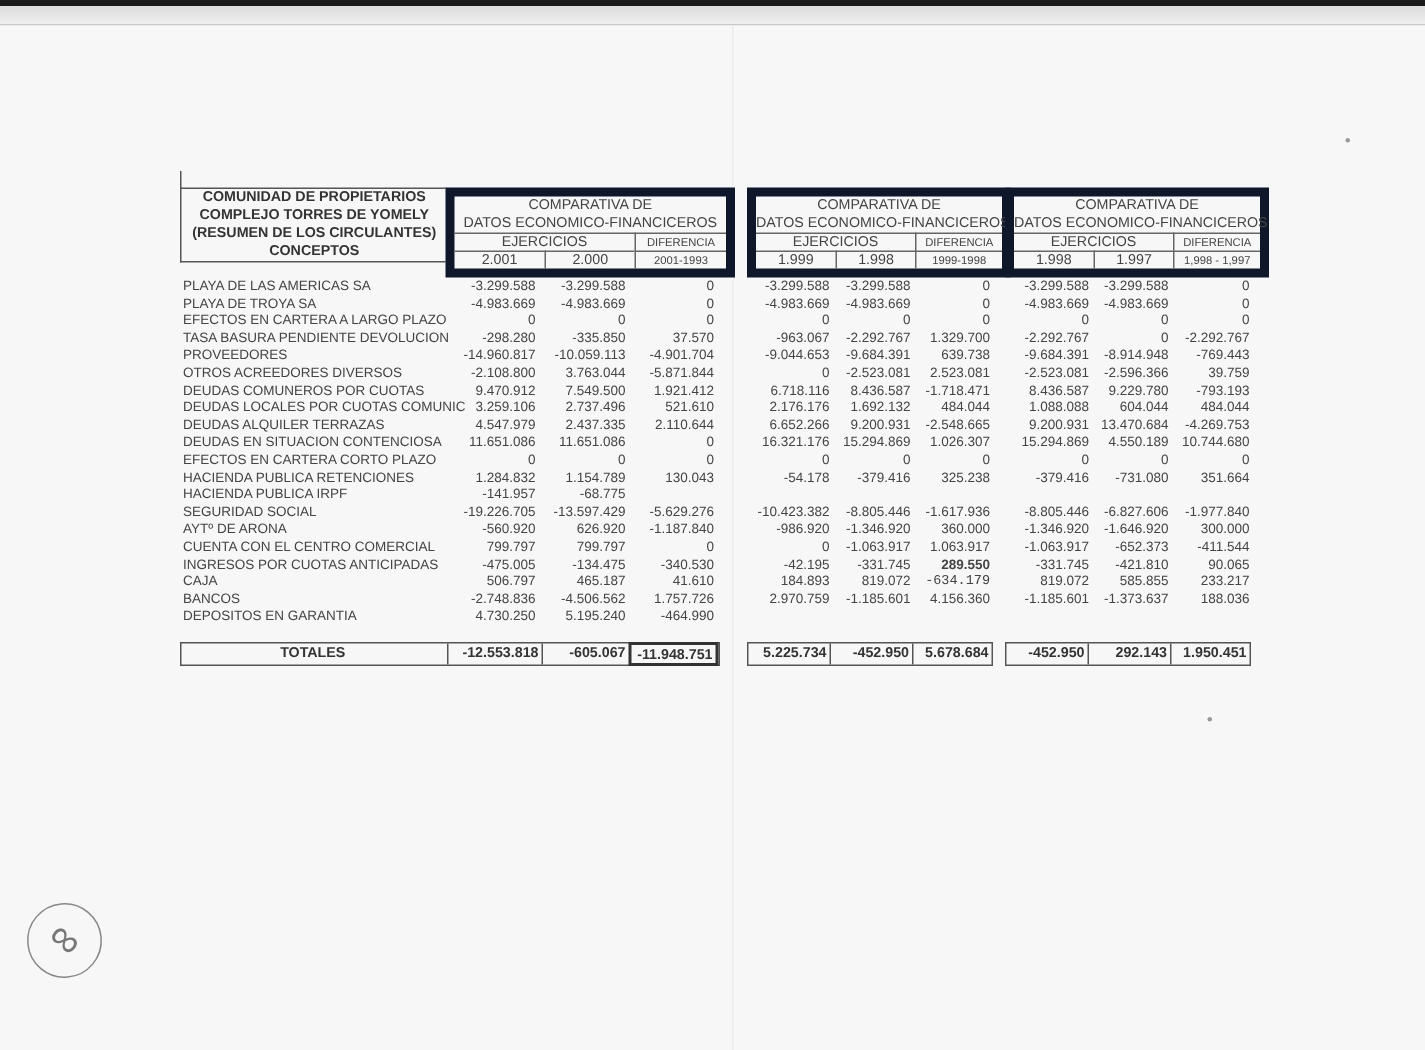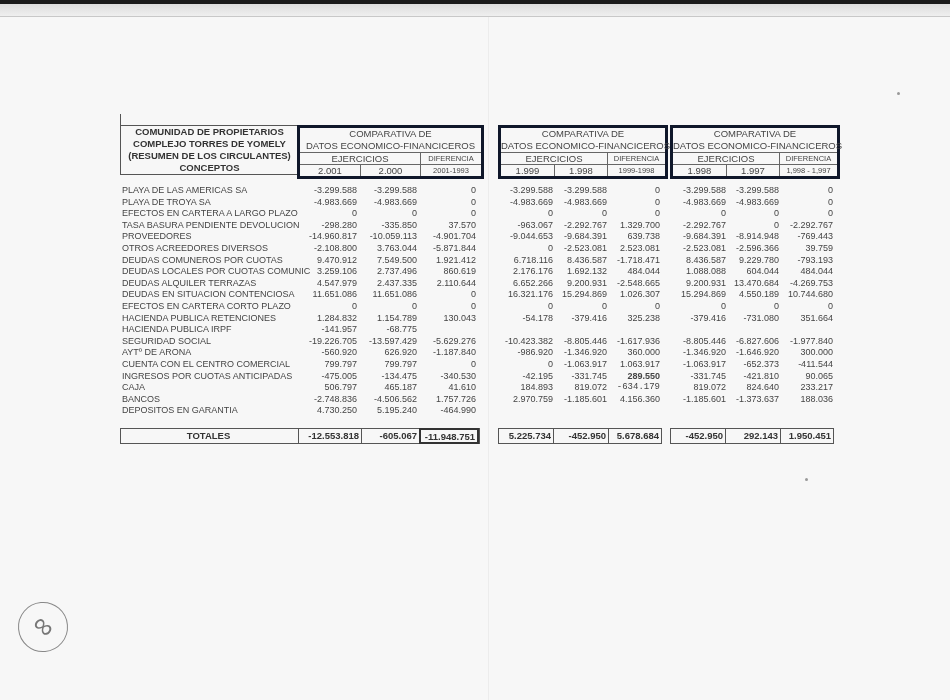--- a/index.html
+++ b/index.html
@@ -21,21 +21,21 @@
     position: absolute; left: 0; top: 17px; width: 950px; height: 683px;
     background: #f7f7f7;
   }
   .fold {
     position: absolute; left: 488px; top: 17px; width: 1px; height: 683px; background: #ececec;
   }
   .corner-line {
     position: absolute; left: 120px; top: 114px; width: 1px; height: 12px; background: #555;
   }
   .hdr {
-    position: absolute; border: 3px solid #0f172a; background: #f7f7f7; font-size: 9.5px; color: #444;
+    position: absolute; border: 6px solid #0f172a; background: #f7f7f7; font-size: 9.5px; color: #444;
   }
   .hdr .row { position: absolute; left: 0; right: 0; text-align: center; white-space: nowrap; }
   .hdr .hline { position: absolute; left: 0; right: 0; height: 1px; background: #666; }
   .hdr .vline { position: absolute; width: 1px; background: #666; }
   .cell { position: absolute; text-align: center; }
   .small { font-size: 7.5px; }
   .concept-hdr {
     position: absolute; left: 120px; top: 125px; width: 177px; height: 48px;
     border: 1px solid #555; border-right: none;
     font-weight: bold; font-size: 9.5px; color: #333; text-align: center; line-height: 12px;
@@ -201,21 +201,21 @@
       <div class="num" style="left: 547px; width: 60px;">8.436.587</div>
       <div class="num" style="left: 600px; width: 60px;">-1.718.471</div>
       <div class="num" style="left: 666px; width: 60px;">8.436.587</div>
       <div class="num" style="left: 719px; width: 60px;">9.229.780</div>
       <div class="num" style="left: 773px; width: 60px;">-793.193</div>
     </div>
     <div class="r" style="top: 265.2px; left: 0px; width: 950px;">
       <div class="lbl">DEUDAS LOCALES POR CUOTAS COMUNIC</div>
       <div class="num" style="left: 297px; width: 60px;">3.259.106</div>
       <div class="num" style="left: 357px; width: 60px;">2.737.496</div>
-      <div class="num" style="left: 416px; width: 60px;">860.619</div>
+      <div class="num" style="left: 416px; width: 60px;">521.610</div>
       <div class="num" style="left: 493px; width: 60px;">2.176.176</div>
       <div class="num" style="left: 547px; width: 60px;">1.692.132</div>
       <div class="num" style="left: 600px; width: 60px;">484.044</div>
       <div class="num" style="left: 666px; width: 60px;">1.088.088</div>
       <div class="num" style="left: 719px; width: 60px;">604.044</div>
       <div class="num" style="left: 773px; width: 60px;">484.044</div>
     </div>
     <div class="r" style="top: 276.8px; left: 0px; width: 950px;">
       <div class="lbl">DEUDAS ALQUILER TERRAZAS</div>
       <div class="num" style="left: 297px; width: 60px;">4.547.979</div>
@@ -326,21 +326,21 @@
     </div>
     <div class="r" style="top: 381.2px; left: 0px; width: 950px;">
       <div class="lbl">CAJA</div>
       <div class="num" style="left: 297px; width: 60px;">506.797</div>
       <div class="num" style="left: 357px; width: 60px;">465.187</div>
       <div class="num" style="left: 416px; width: 60px;">41.610</div>
       <div class="num" style="left: 493px; width: 60px;">184.893</div>
       <div class="num" style="left: 547px; width: 60px;">819.072</div>
       <div class="num" style="left: 600px; width: 60px; font-family: Liberation Mono, monospace;">-634.179</div>
       <div class="num" style="left: 666px; width: 60px;">819.072</div>
-      <div class="num" style="left: 719px; width: 60px;">824.640</div>
+      <div class="num" style="left: 719px; width: 60px;">585.855</div>
       <div class="num" style="left: 773px; width: 60px;">233.217</div>
     </div>
     <div class="r" style="top: 392.8px; left: 0px; width: 950px;">
       <div class="lbl">BANCOS</div>
       <div class="num" style="left: 297px; width: 60px;">-2.748.836</div>
       <div class="num" style="left: 357px; width: 60px;">-4.506.562</div>
       <div class="num" style="left: 416px; width: 60px;">1.757.726</div>
       <div class="num" style="left: 493px; width: 60px;">2.970.759</div>
       <div class="num" style="left: 547px; width: 60px;">-1.185.601</div>
       <div class="num" style="left: 600px; width: 60px;">4.156.360</div>

